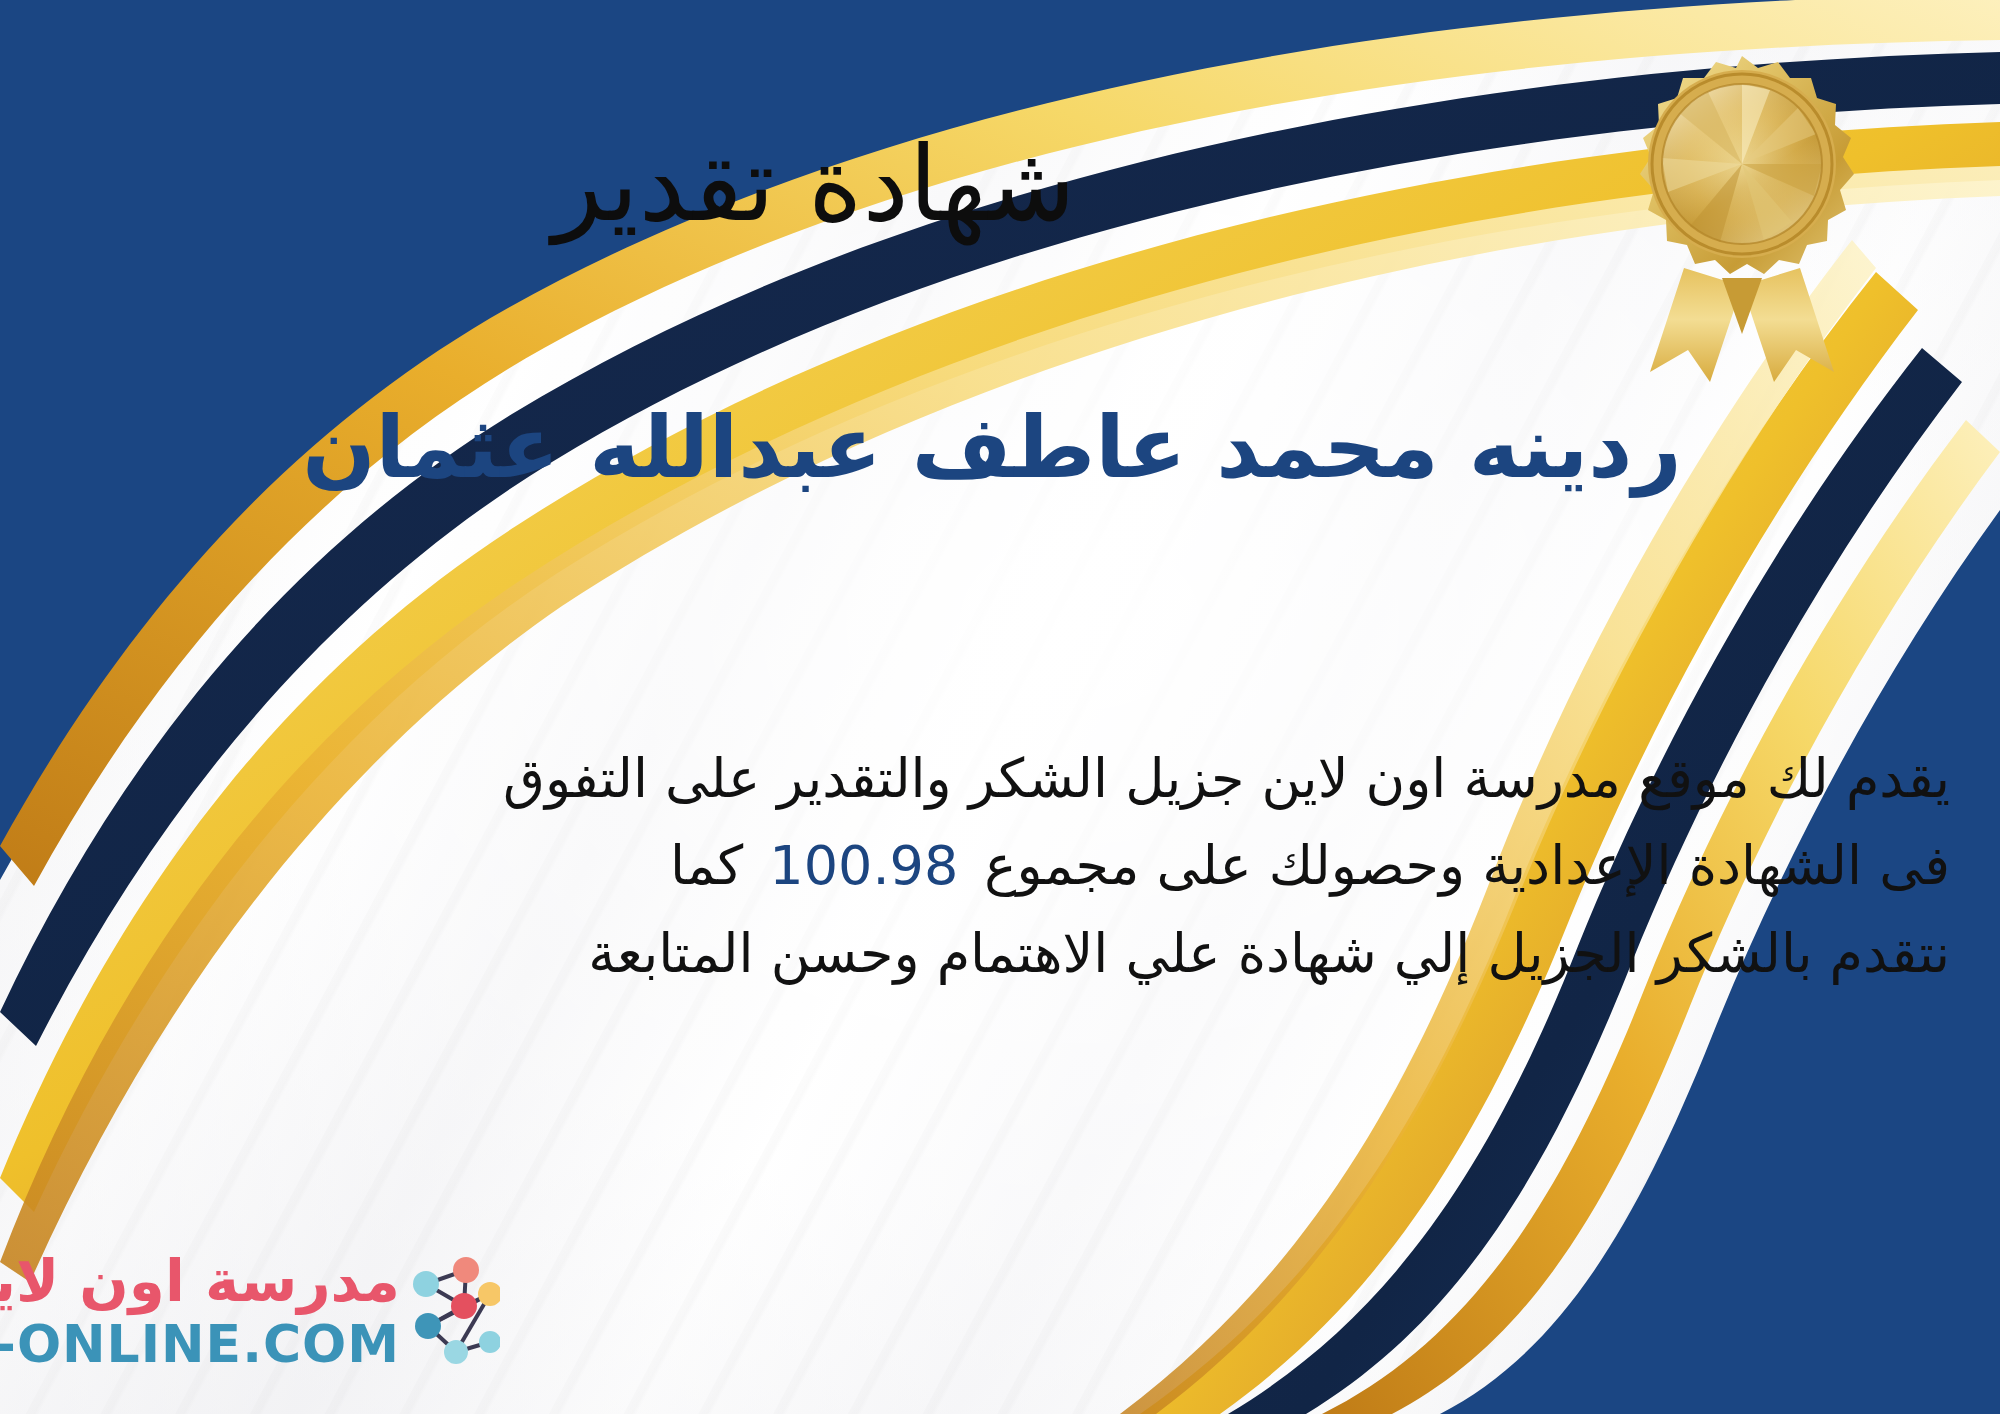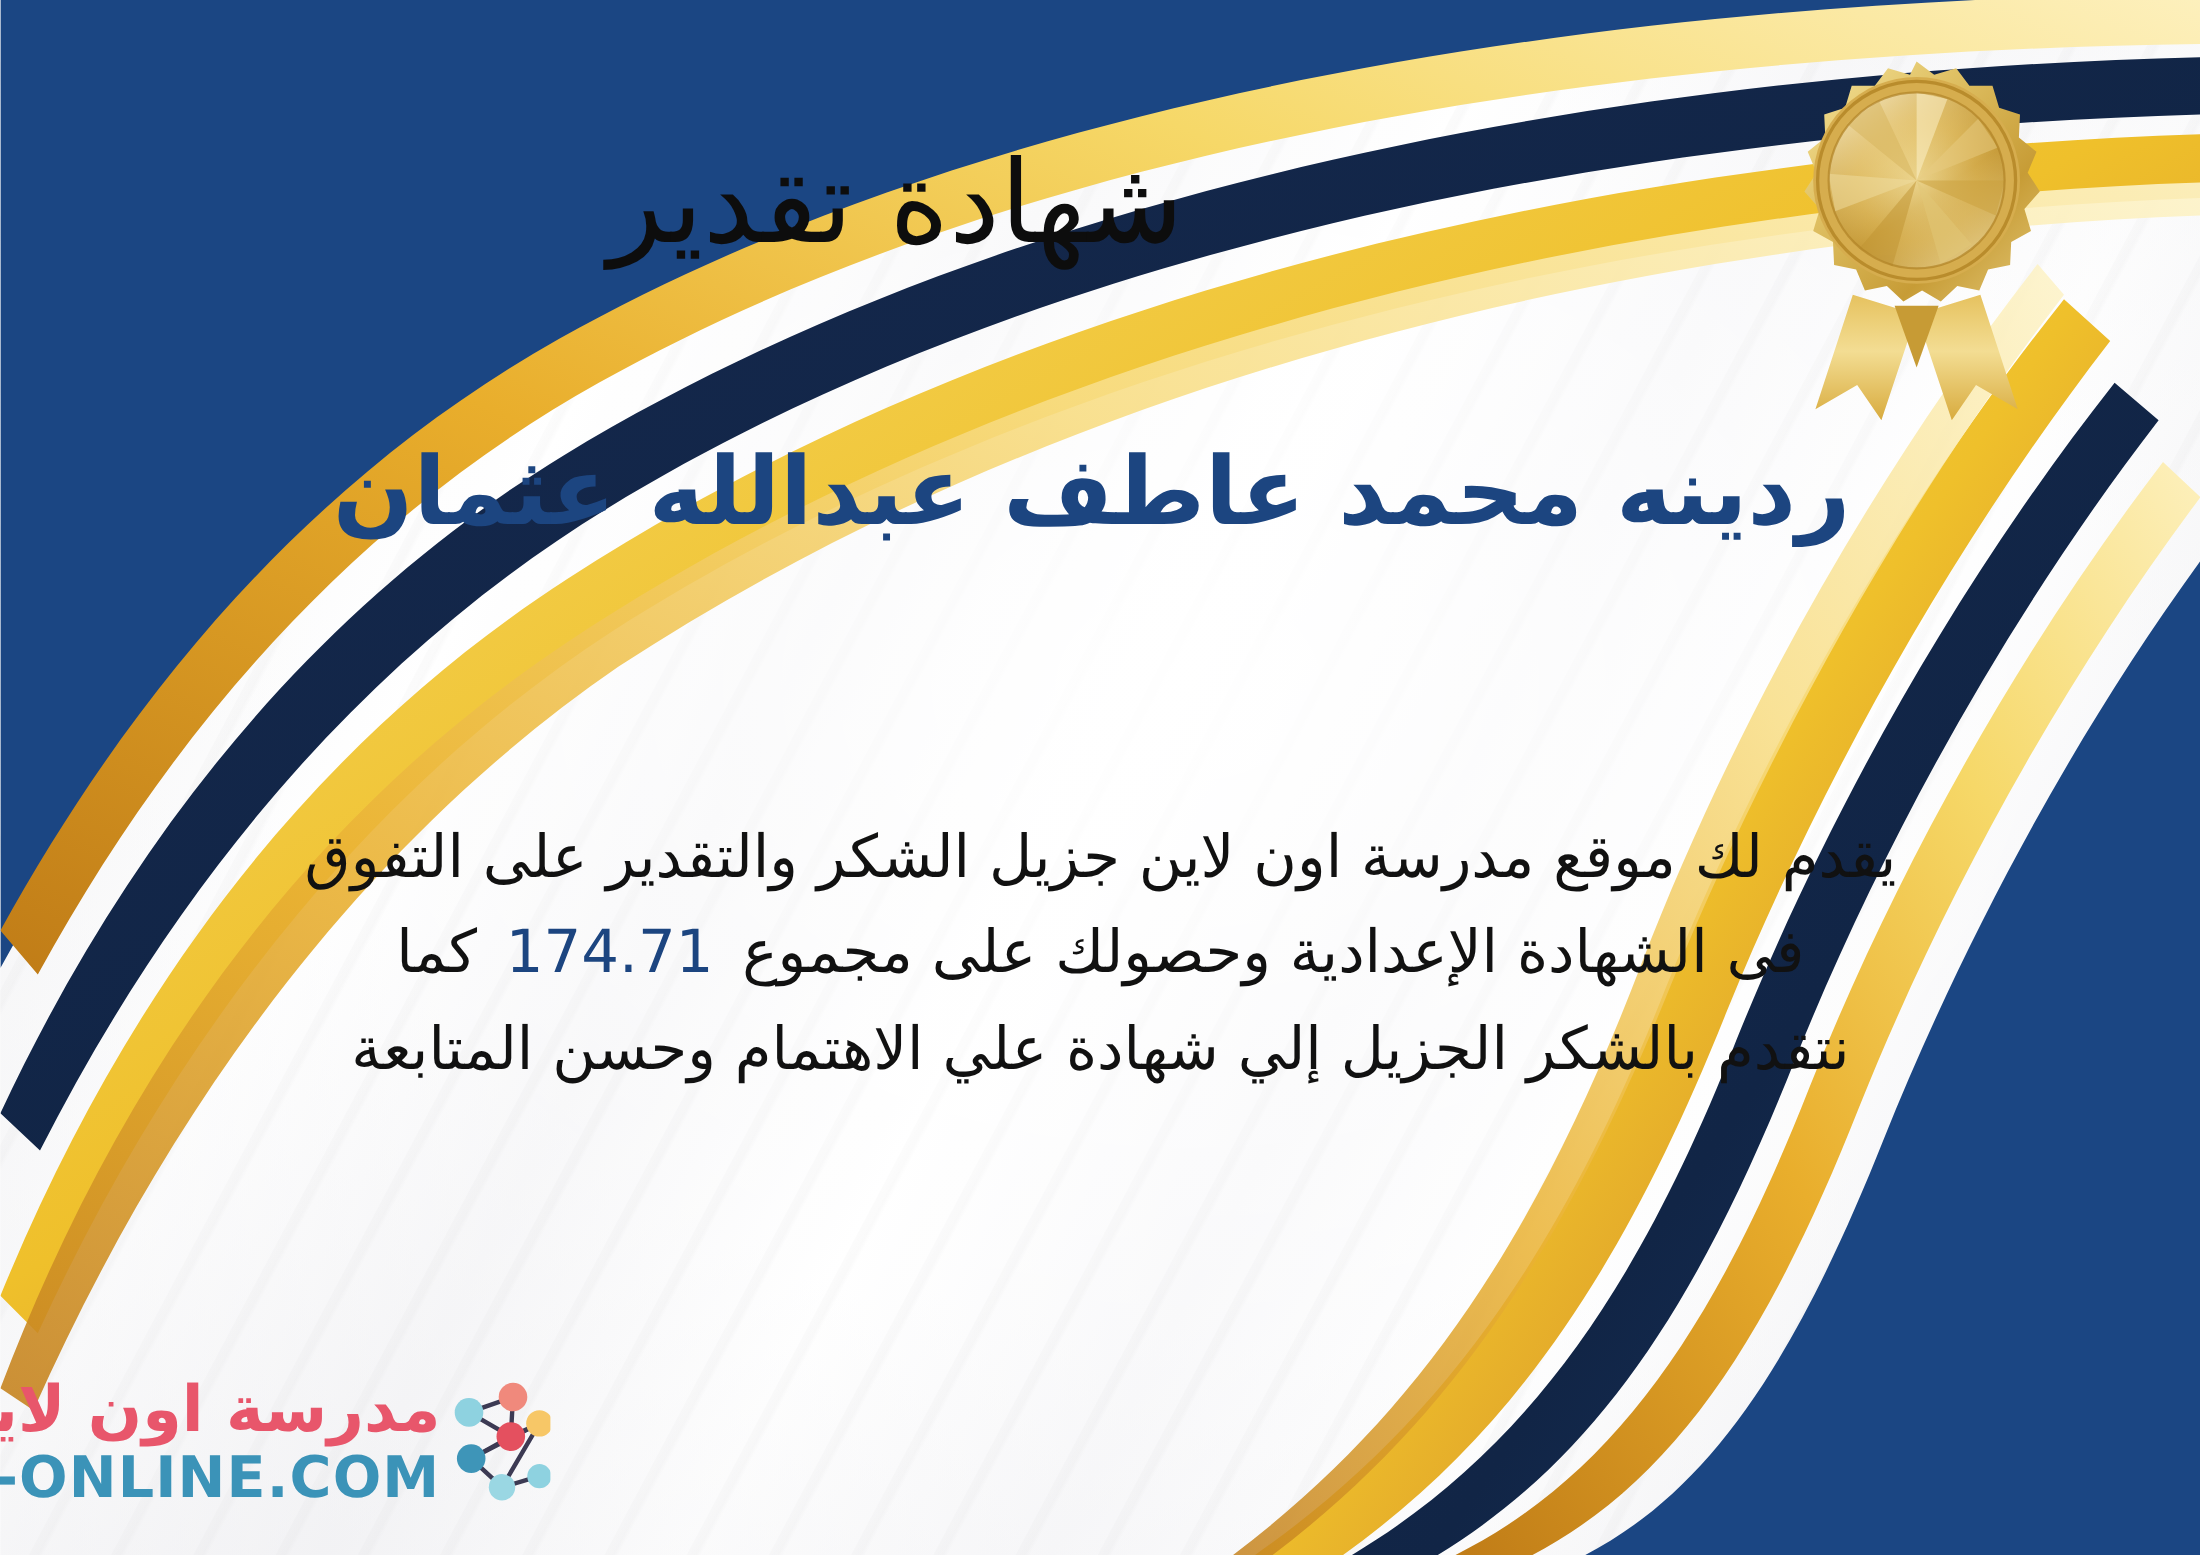--- a/index.html
+++ b/index.html
@@ -98,21 +98,20 @@
     color: #1c4580;
     padding-right: 40px;
     box-sizing: border-box;
     padding-left: 24px;
   }
   .body-block {
     position: absolute;
     top: 735px;
     left: 50px;
     width: 1900px;
-    text-align: center;
     font-size: 54px;
     line-height: 1.62;
     color: #111111;
     font-weight: 400;
   }
   .body-line { white-space: nowrap; }
   .score {
     color: #1c4580;
     font-weight: 400;
     padding: 0 26px;
@@ -318,21 +317,21 @@
 
   <div class="content">
 
     <div class="cert-title">شهادة تقدير</div>
 
     <div class="recipient-name">ردينه محمد عاطف عبدالله عثمان</div>
 
     <div class="body-block">
       <div class="body-line">يقدم لك موقع مدرسة اون لاين جزيل الشكر  والتقدير على التفوق</div>
       <div class="body-line">
-        <span>فى الشهادة الإعدادية وحصولك على مجموع</span><span class="score">174.71</span><span>كما</span>
+        <span>فى الشهادة الإعدادية وحصولك على مجموع</span><span class="score">100.98</span><span>كما</span>
       </div>
       <div class="body-line">نتقدم  بالشكر الجزيل إلي شهادة علي الاهتمام وحسن المتابعة</div>
     </div>
 
   </div>
 
   <div class="brand">
     <div class="brand-row">
       <div class="brand-mark">
         <svg viewBox="0 0 96 110" xmlns="http://www.w3.org/2000/svg">

